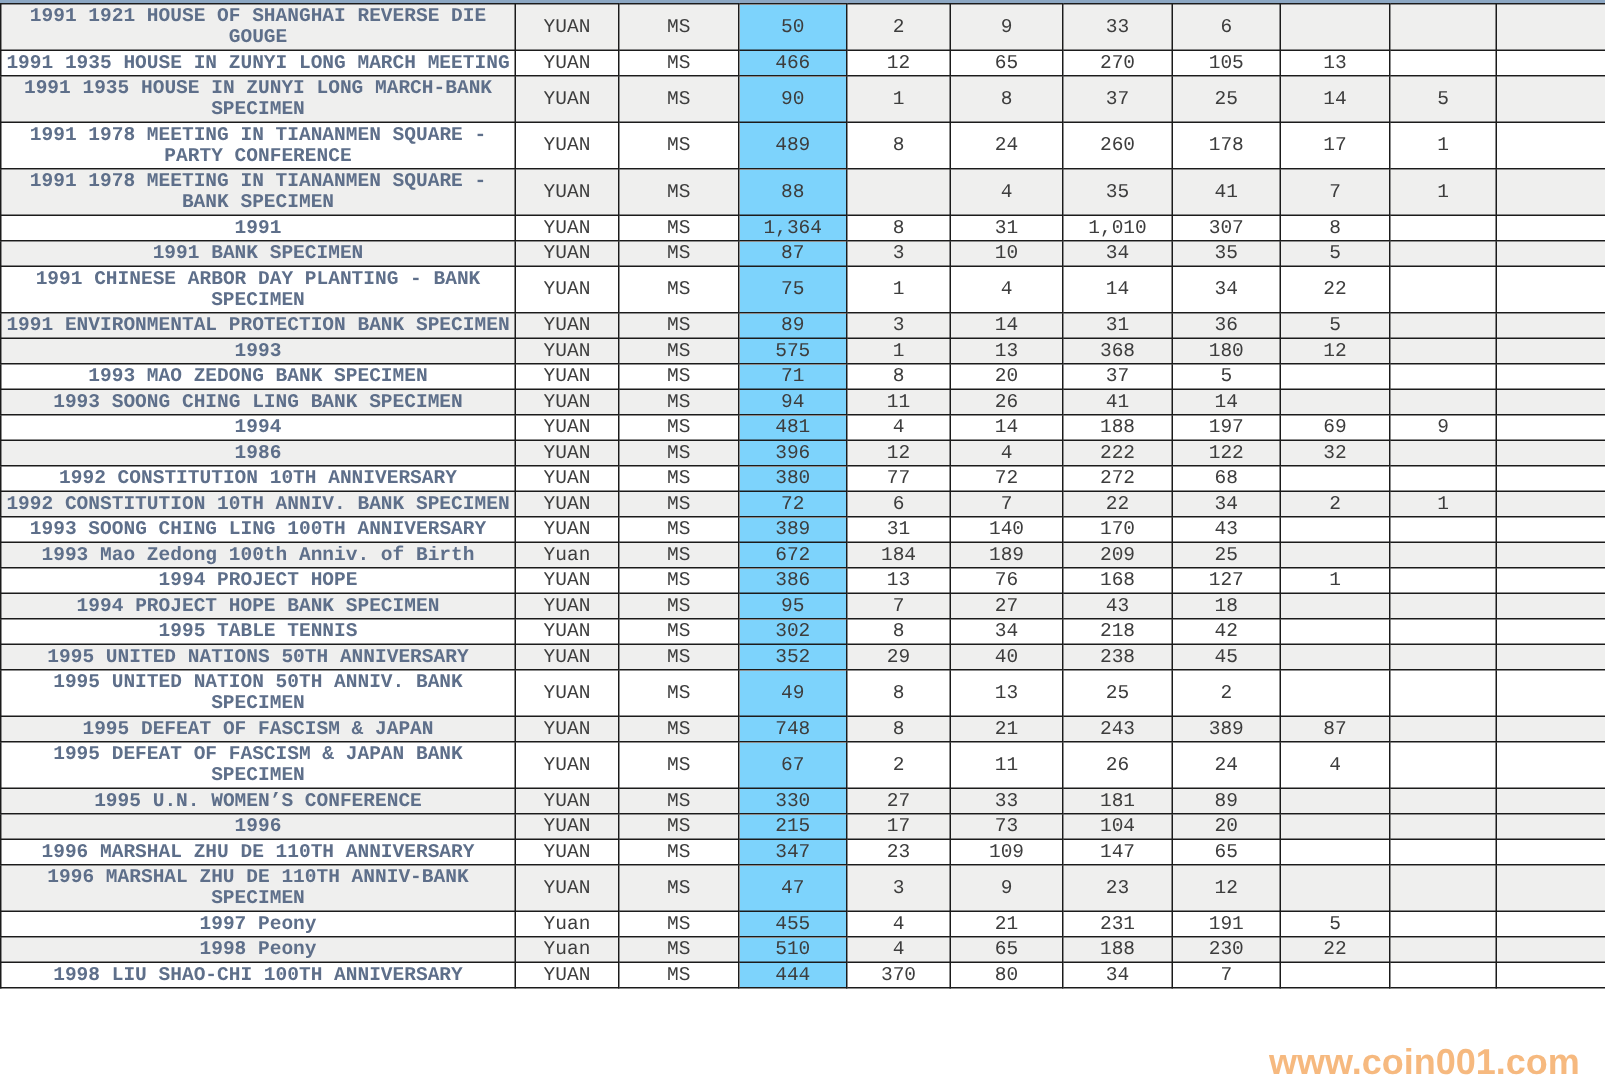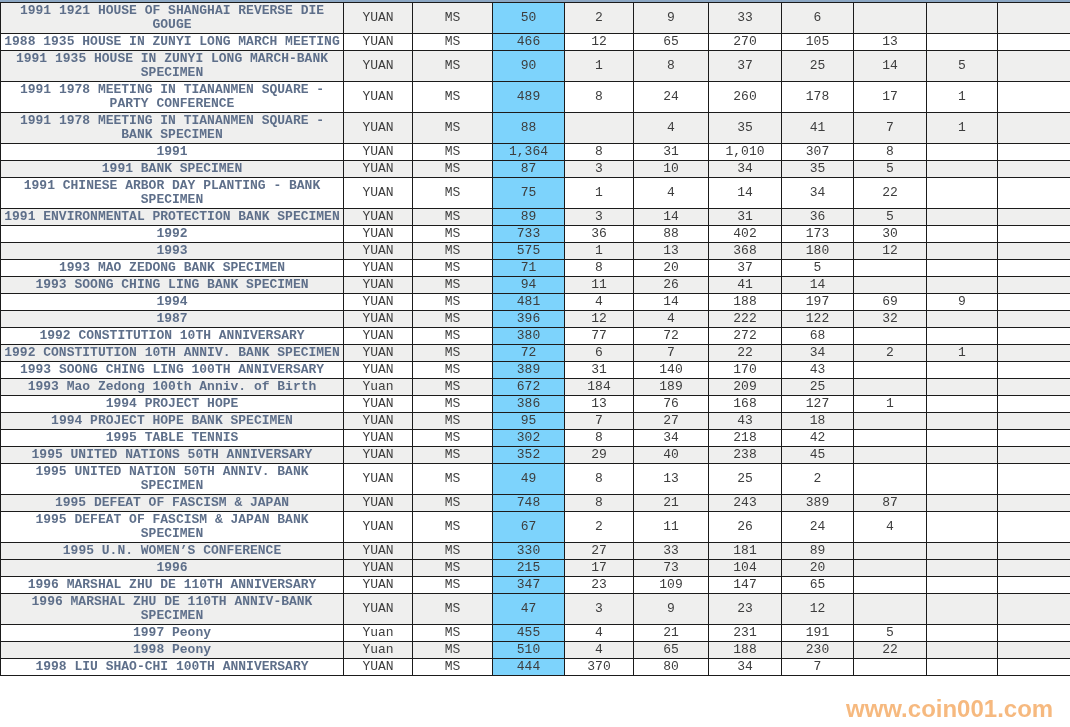--- a/index.html
+++ b/index.html
@@ -85,21 +85,21 @@
     <td class="num total">50</td>
     <td class="num">2</td>
     <td class="num">9</td>
     <td class="num">33</td>
     <td class="num">6</td>
     <td class="num"></td>
     <td class="num"></td>
     <td class="num"></td>
   </tr>
       <tr class="plain">
-    <td class="desc"><a>1988 1935 HOUSE IN ZUNYI LONG MARCH MEETING</a></td>
+    <td class="desc"><a>1991 1935 HOUSE IN ZUNYI LONG MARCH MEETING</a></td>
     <td class="denom">YUAN</td>
     <td class="grade">MS</td>
     <td class="num total">466</td>
     <td class="num">12</td>
     <td class="num">65</td>
     <td class="num">270</td>
     <td class="num">105</td>
     <td class="num">13</td>
     <td class="num"></td>
     <td class="num"></td>
@@ -192,33 +192,20 @@
     <td class="grade">MS</td>
     <td class="num total">89</td>
     <td class="num">3</td>
     <td class="num">14</td>
     <td class="num">31</td>
     <td class="num">36</td>
     <td class="num">5</td>
     <td class="num"></td>
     <td class="num"></td>
   </tr>
-      <tr class="plain">
-    <td class="desc"><a>1992</a></td>
-    <td class="denom">YUAN</td>
-    <td class="grade">MS</td>
-    <td class="num total">733</td>
-    <td class="num">36</td>
-    <td class="num">88</td>
-    <td class="num">402</td>
-    <td class="num">173</td>
-    <td class="num">30</td>
-    <td class="num"></td>
-    <td class="num"></td>
-  </tr>
       <tr class="stripe">
     <td class="desc"><a>1993</a></td>
     <td class="denom">YUAN</td>
     <td class="grade">MS</td>
     <td class="num total">575</td>
     <td class="num">1</td>
     <td class="num">13</td>
     <td class="num">368</td>
     <td class="num">180</td>
     <td class="num">12</td>
@@ -258,21 +245,21 @@
     <td class="num total">481</td>
     <td class="num">4</td>
     <td class="num">14</td>
     <td class="num">188</td>
     <td class="num">197</td>
     <td class="num">69</td>
     <td class="num">9</td>
     <td class="num"></td>
   </tr>
       <tr class="stripe">
-    <td class="desc"><a>1987</a></td>
+    <td class="desc"><a>1986</a></td>
     <td class="denom">YUAN</td>
     <td class="grade">MS</td>
     <td class="num total">396</td>
     <td class="num">12</td>
     <td class="num">4</td>
     <td class="num">222</td>
     <td class="num">122</td>
     <td class="num">32</td>
     <td class="num"></td>
     <td class="num"></td>

